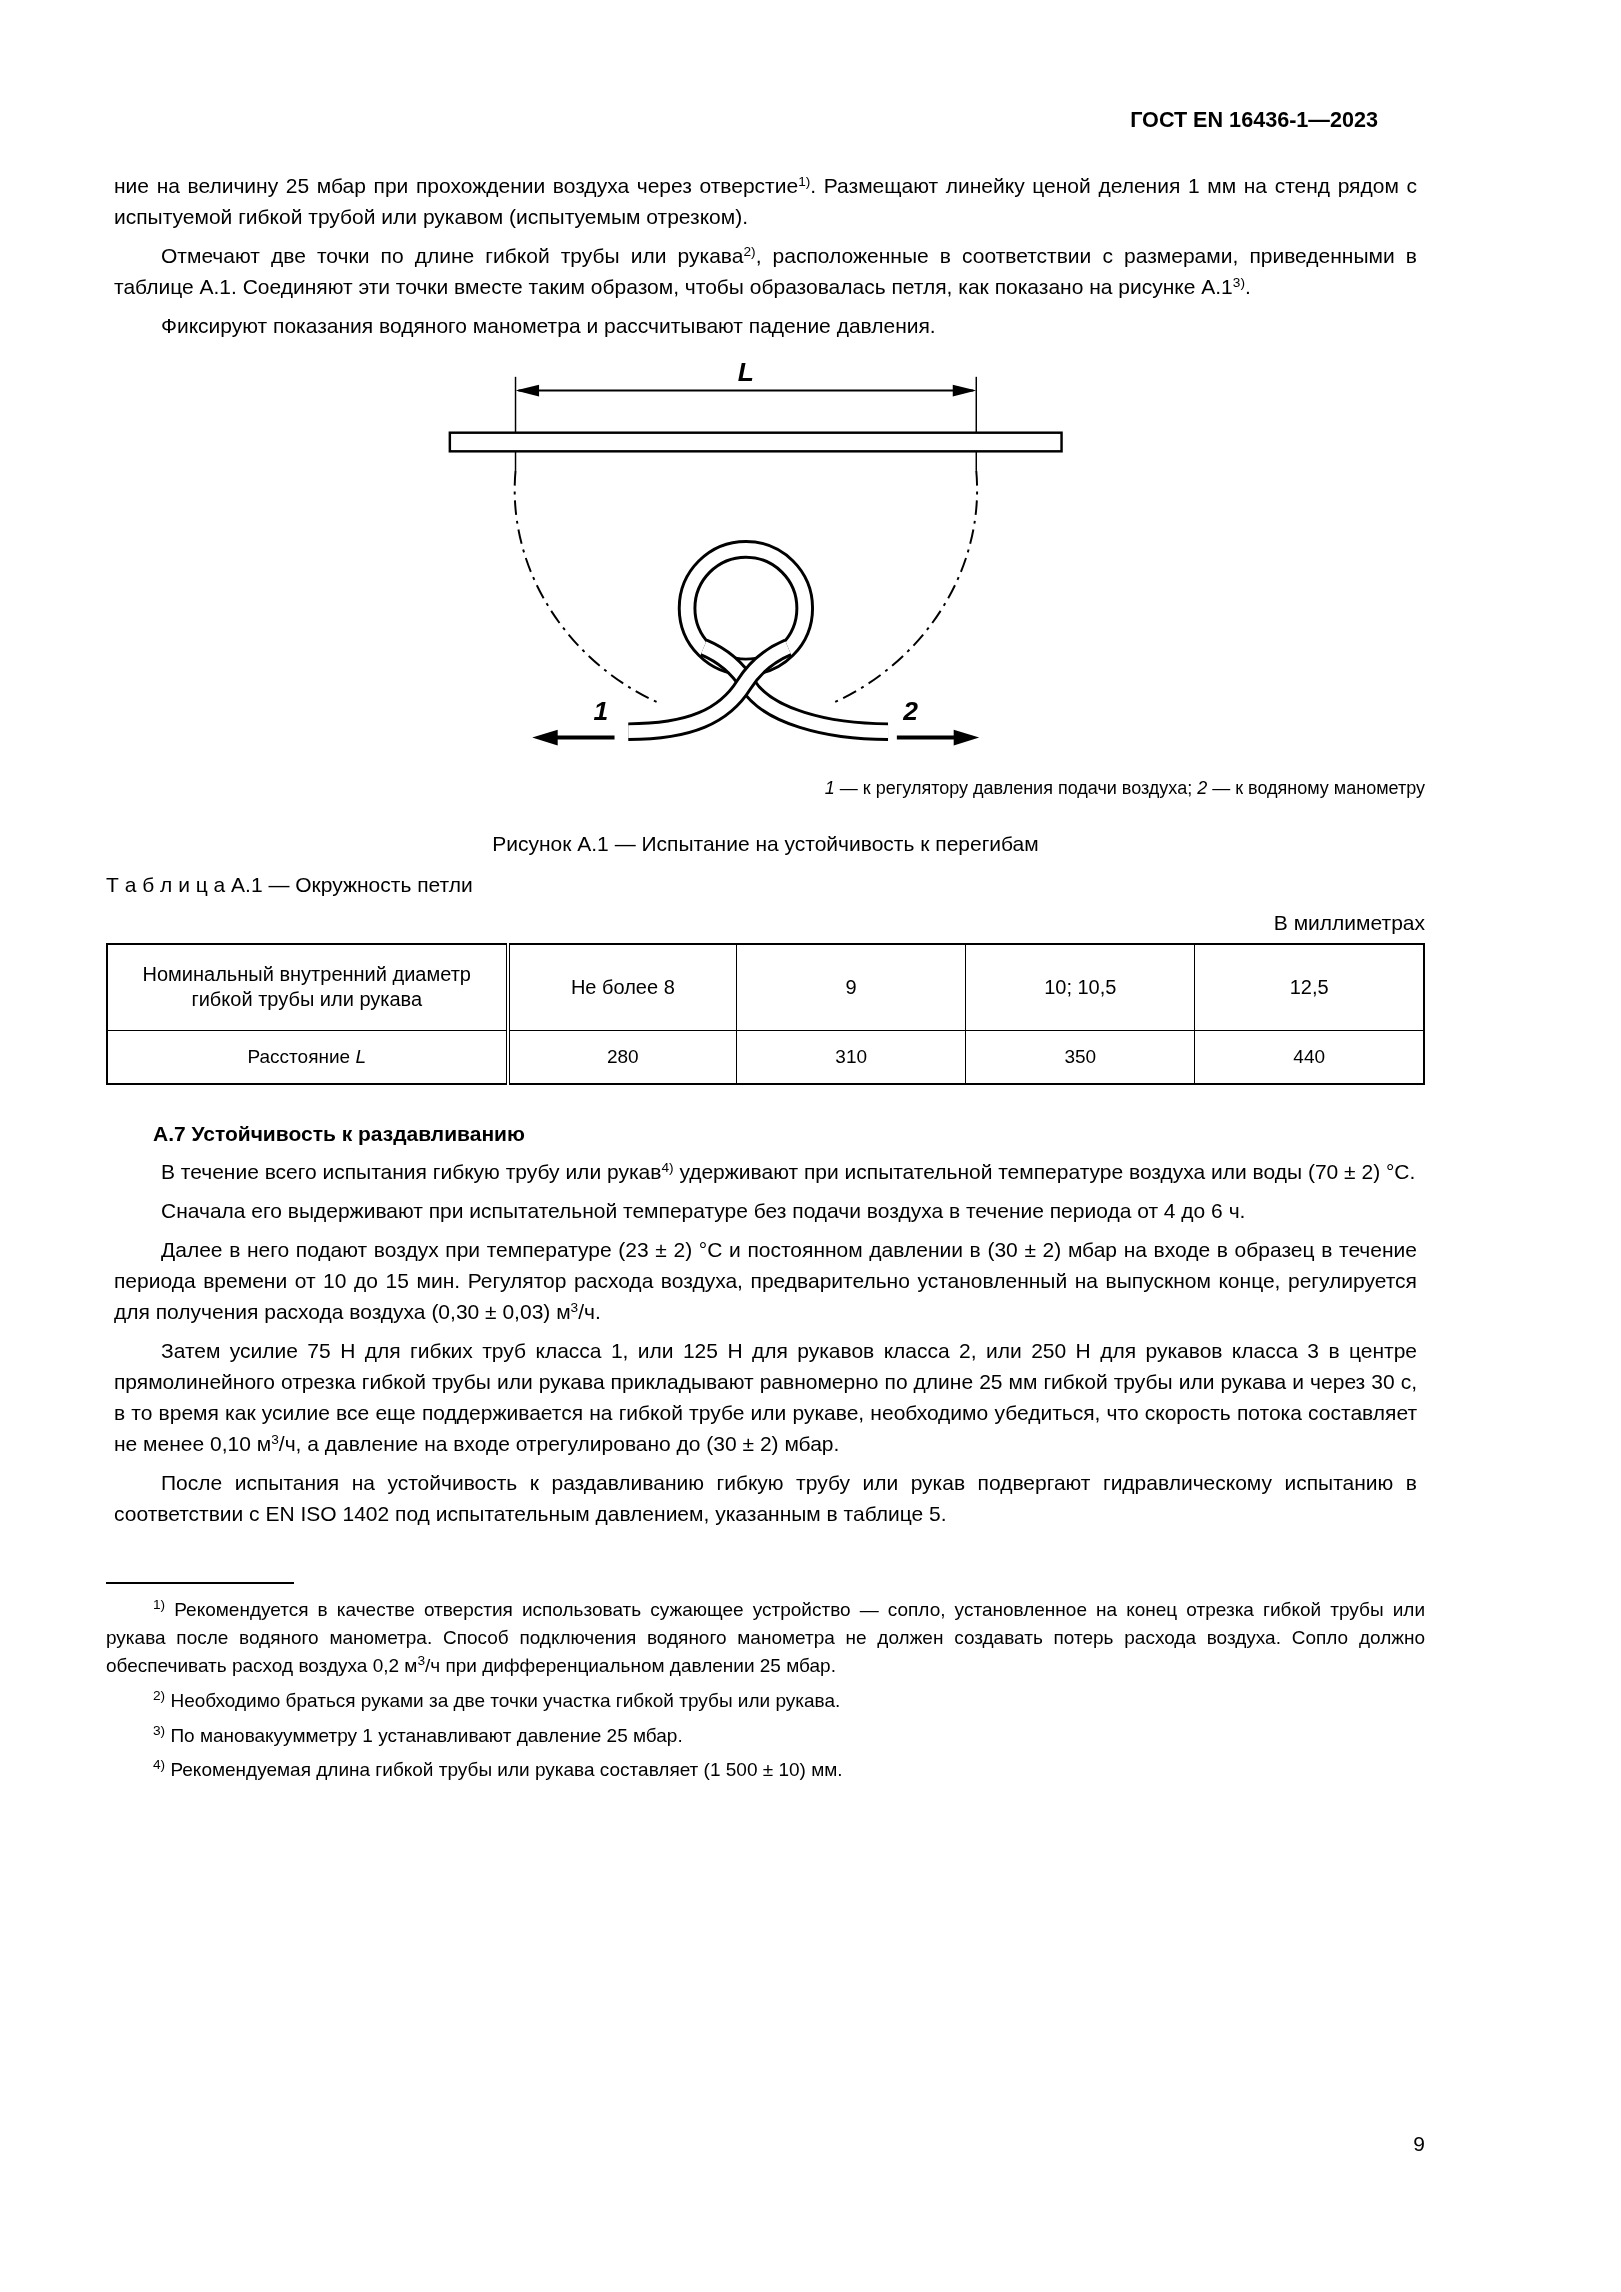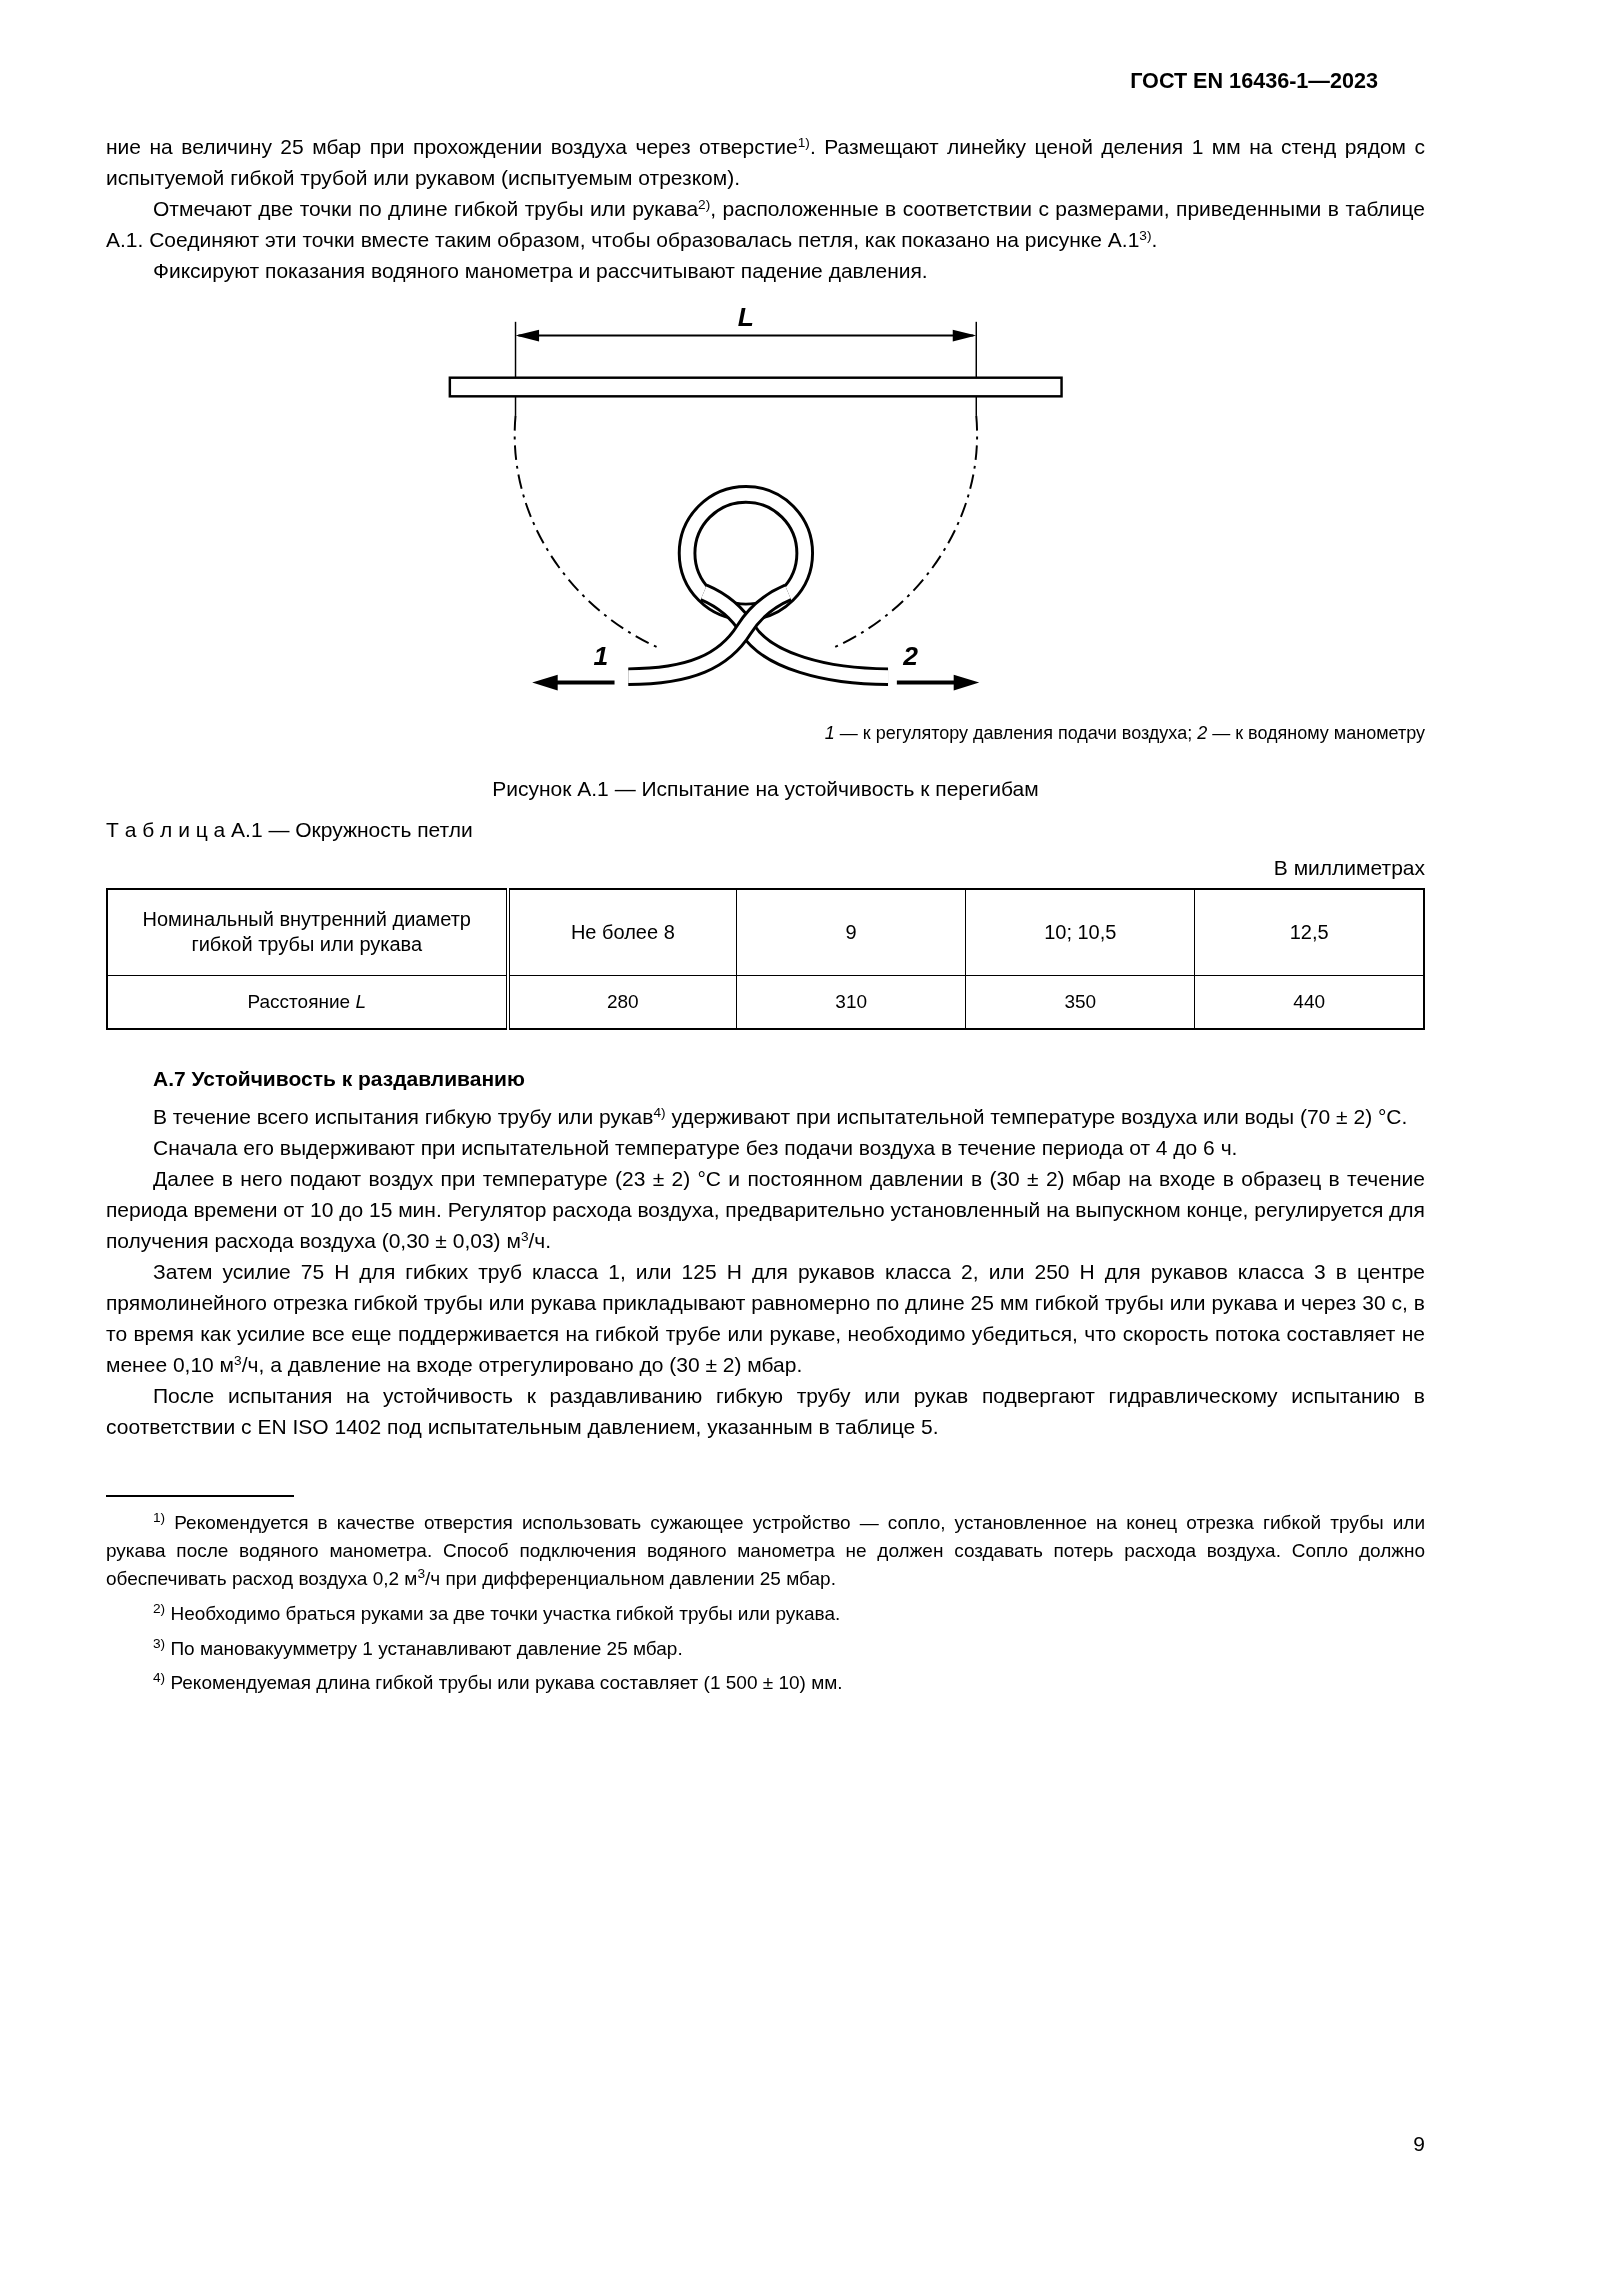--- a/index.html
+++ b/index.html
@@ -7,34 +7,34 @@
     padding: 0;
     background: #ffffff;
     color: #000000;
     font-family: "Liberation Sans", sans-serif;
   }
   .page {
     position: relative;
     width: 1621px;
     min-height: 2293px;
     box-sizing: border-box;
-    padding: 68px 196px 0 106px;
+    padding: 107px 196px 0 106px;
     background: #ffffff;
   }
   .doc-header {
     text-align: right;
     font-weight: bold;
     font-size: 21.6px;
     margin: 0 47px 37px 0;
   }
   .para {
     font-size: 21px;
     line-height: 31px;
     text-align: justify;
-    margin: 0;
+    margin: 8px;
   }
   .indent { text-indent: 47px; }
   sup.fnref, sup.supnum {
     font-size: 13.7px;
     line-height: 0;
     vertical-align: 6.9px;
   }
   .fig-block {
     margin-top: 19.6px;
     text-align: center;

